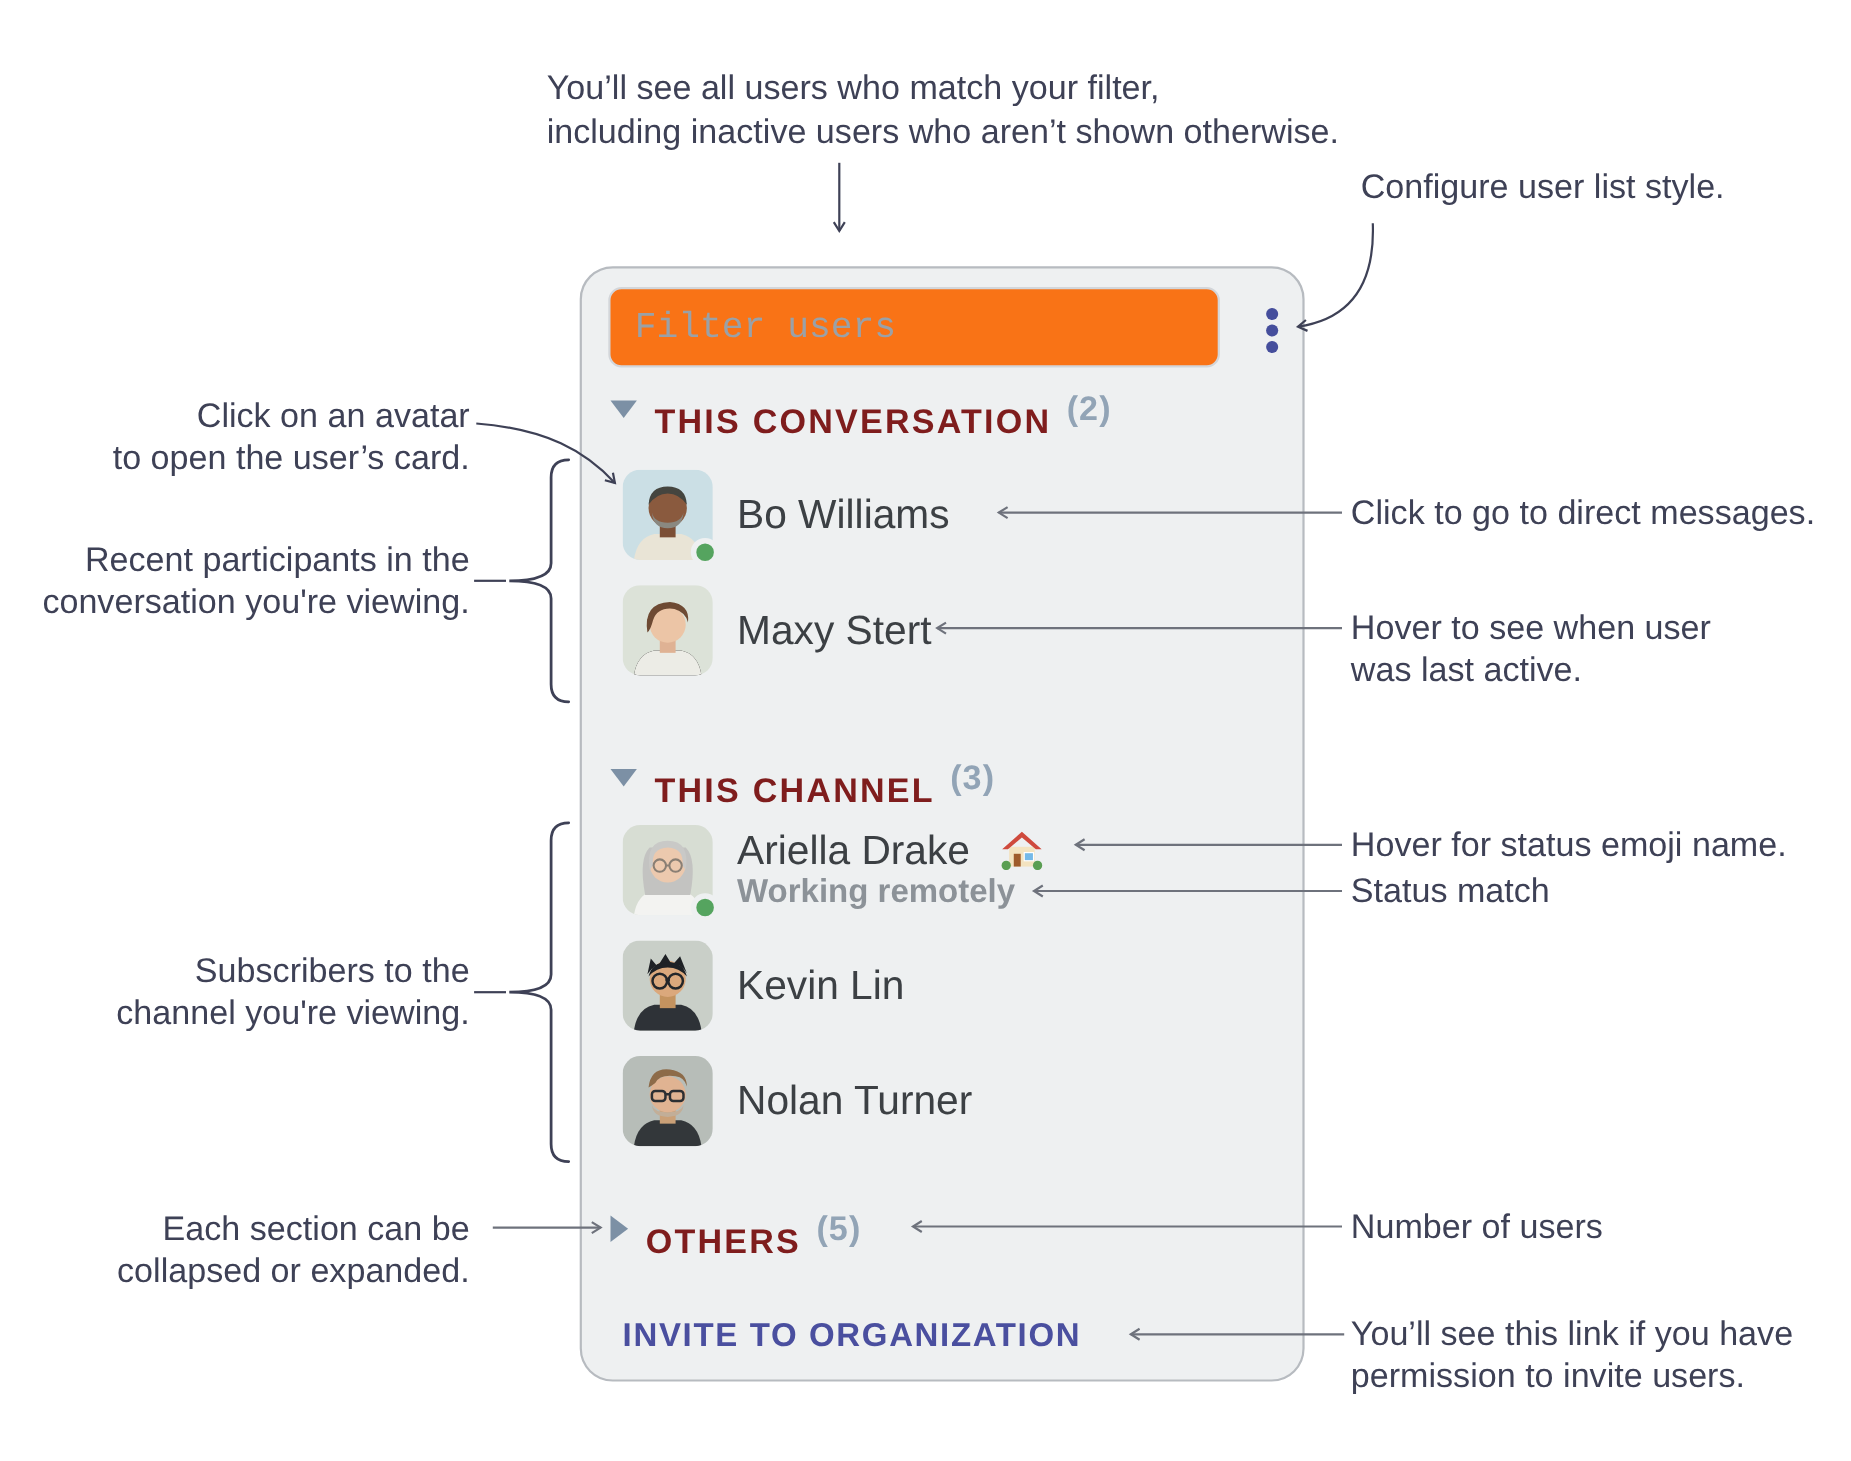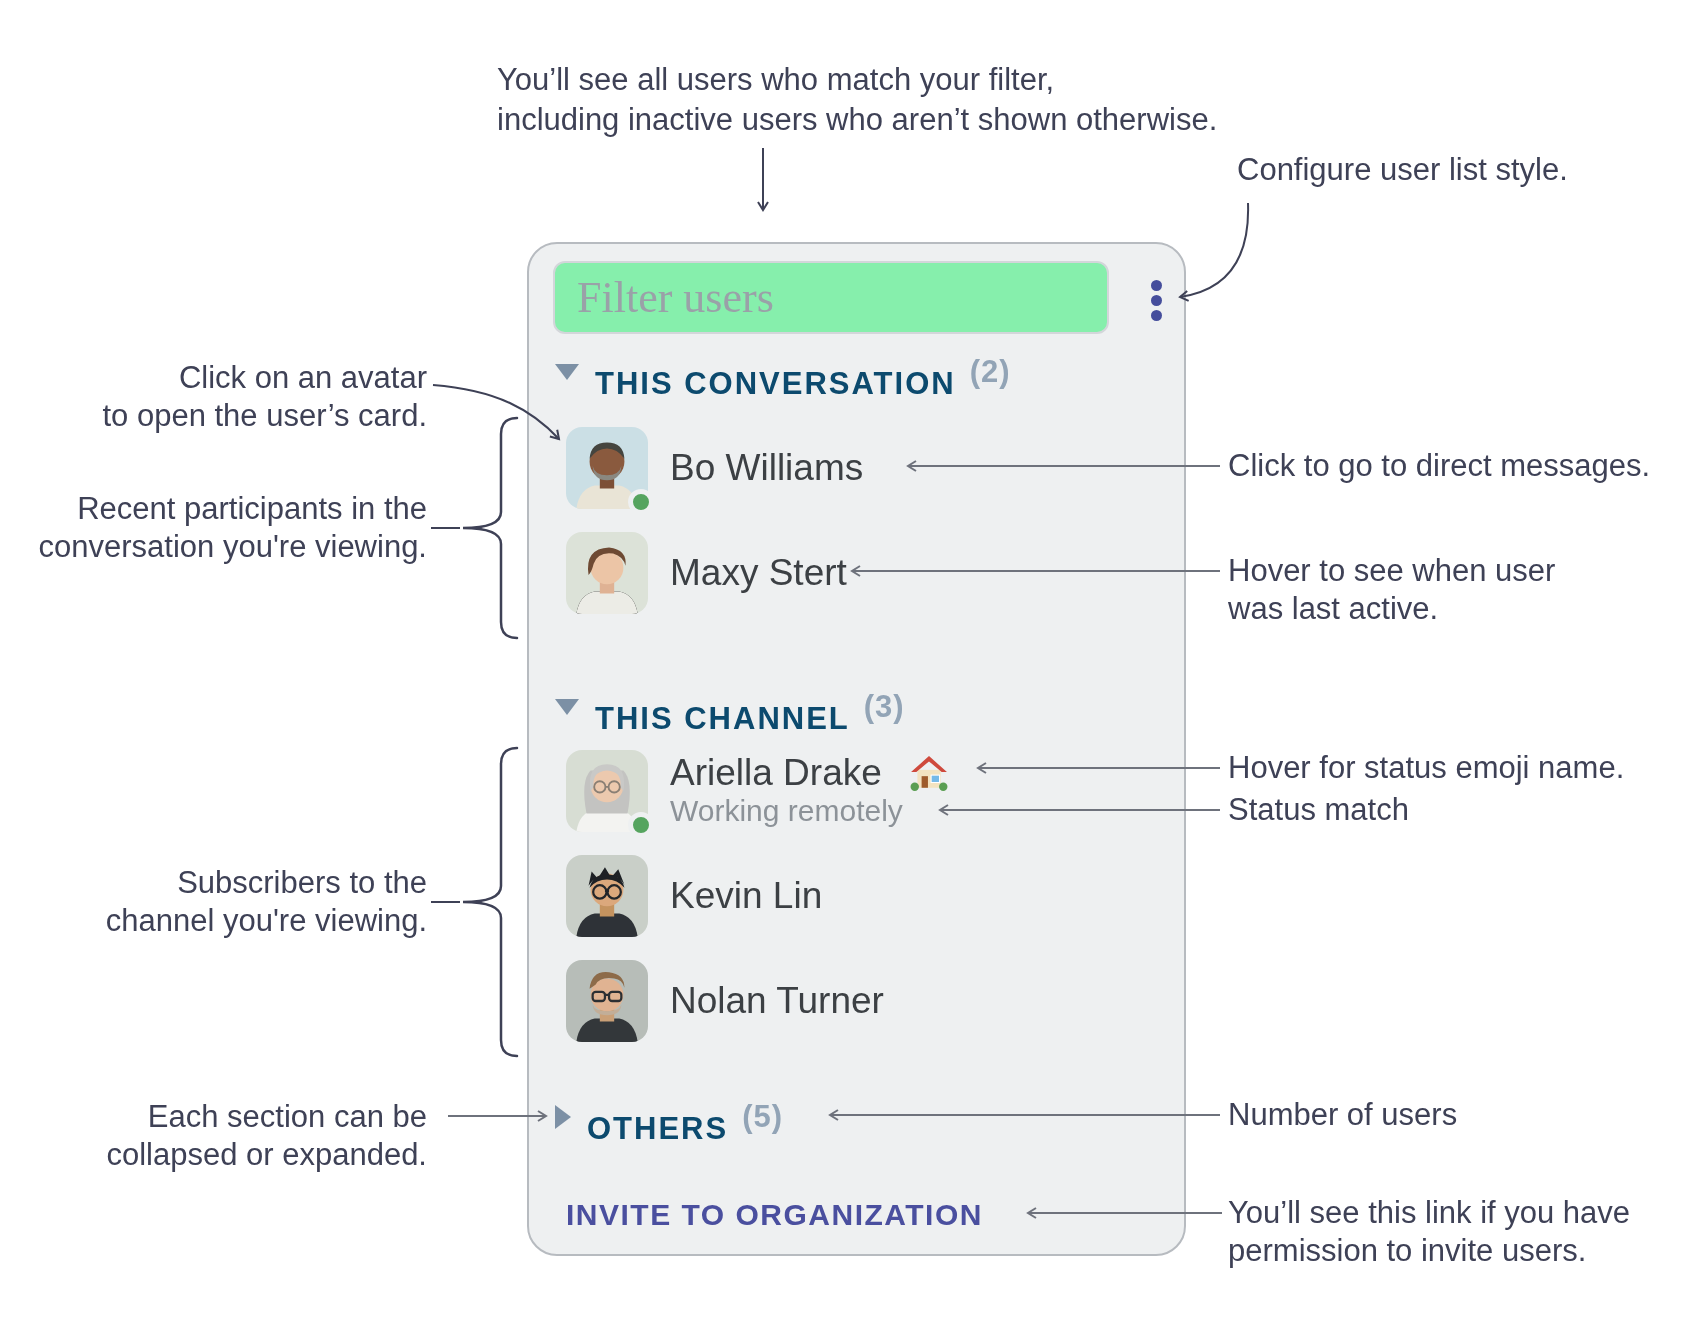--- a/index.html
+++ b/index.html
@@ -9,47 +9,47 @@
   
   .note { position:absolute; font-size:31px; line-height:38px; color:#3e4156; white-space:nowrap; }
   .note.right-align { text-align:right; }
   .note.center { text-align:left; line-height:40px; }
 
   
   .panel { position:absolute; left:527px; top:242px; width:659px; height:1014px;
     background:#eef0f1; border:2px solid #b7bbc0; border-radius:30px; }
 
   .filter { position:absolute; left:24px; top:17px; width:556px; height:73px;
-    background:#86efac; border:2px solid #d3d6da; border-radius:12px;
-    font-family:Liberation Serif, serif; font-size:44px; color:#3c4044; padding:0 22px; outline:none; }
+    background:#f97316; border:2px solid #d3d6da; border-radius:12px;
+    font-family:Liberation Mono, monospace; font-size:33px; color:#3c4044; padding:0 22px; outline:none; }
   .filter::placeholder { color:#9aa1a8; }
 
   .kebab { position:absolute; left:606px; top:26px; width:42px; height:60px;
     background:none; border:none; cursor:pointer;
     display:flex; flex-direction:column; align-items:center; justify-content:center; gap:4px; }
   .kebab .dot { width:11px; height:11px; border-radius:50%; background:#454e9c; }
 
   .sec-header { position:absolute; left:0; height:48px; display:flex; align-items:center;
     gap:16px; padding-left:26px; cursor:pointer; }
   .tri-down { width:0; height:0; border-left:12px solid transparent; border-right:12px solid transparent;
     border-top:16px solid #7c90a5; }
   .tri-right { width:0; height:0; border-top:12px solid transparent; border-bottom:12px solid transparent;
     border-left:16px solid #7c90a5; }
-  .sec-label { font-size:31px; font-weight:700; letter-spacing:2px; color:#0c4a6e;margin-top:24px; }
+  .sec-label { font-size:31px; font-weight:700; letter-spacing:2px; color:#7f1d1d;margin-top:24px; }
   .sec-count { font-size:31px; font-weight:700; letter-spacing:1px; color:#92a4b6; margin-left:-2px; }
 
   .row { position:absolute; left:37px; height:82px; display:flex; align-items:center; gap:22px; cursor:pointer; }
   .avatar-wrap { position:relative; width:82px; height:82px; flex:none; }
   .avatar { width:82px; height:82px; border-radius:16px; overflow:hidden; display:block; }
   .presence { position:absolute; width:26px; height:26px; border-radius:50%;
     background:#55a45f; border:5px solid #eef0f1; right:-6px; bottom:-6px; }
   .uname { font-size:37px; font-weight:500; color:#3c4044; white-space:nowrap; }
   .name-col { display:flex; flex-direction:column; justify-content:center; }
   .name-line { display:flex; align-items:center; gap:28px; line-height:40px; }
-  .ustatus { font-size:30px; color:#8c9298; line-height:36px; }
+  .ustatus { font-size:30px; color:#8c9298; line-height:36px;font-weight:bold; }
 
   .invite { position:absolute; left:37px; top:953px; height:36px; display:flex; align-items:center;
     font-size:30px; font-weight:700; letter-spacing:1.5px; color:#4a4f9f; cursor:pointer;
     background:none; border:none; font-family:"Liberation Sans", sans-serif; }
 
   
   .overlay { position:absolute; left:0; top:0; width:1683px; height:1328px; pointer-events:none; }
 </style>
 </head>
 <body>

